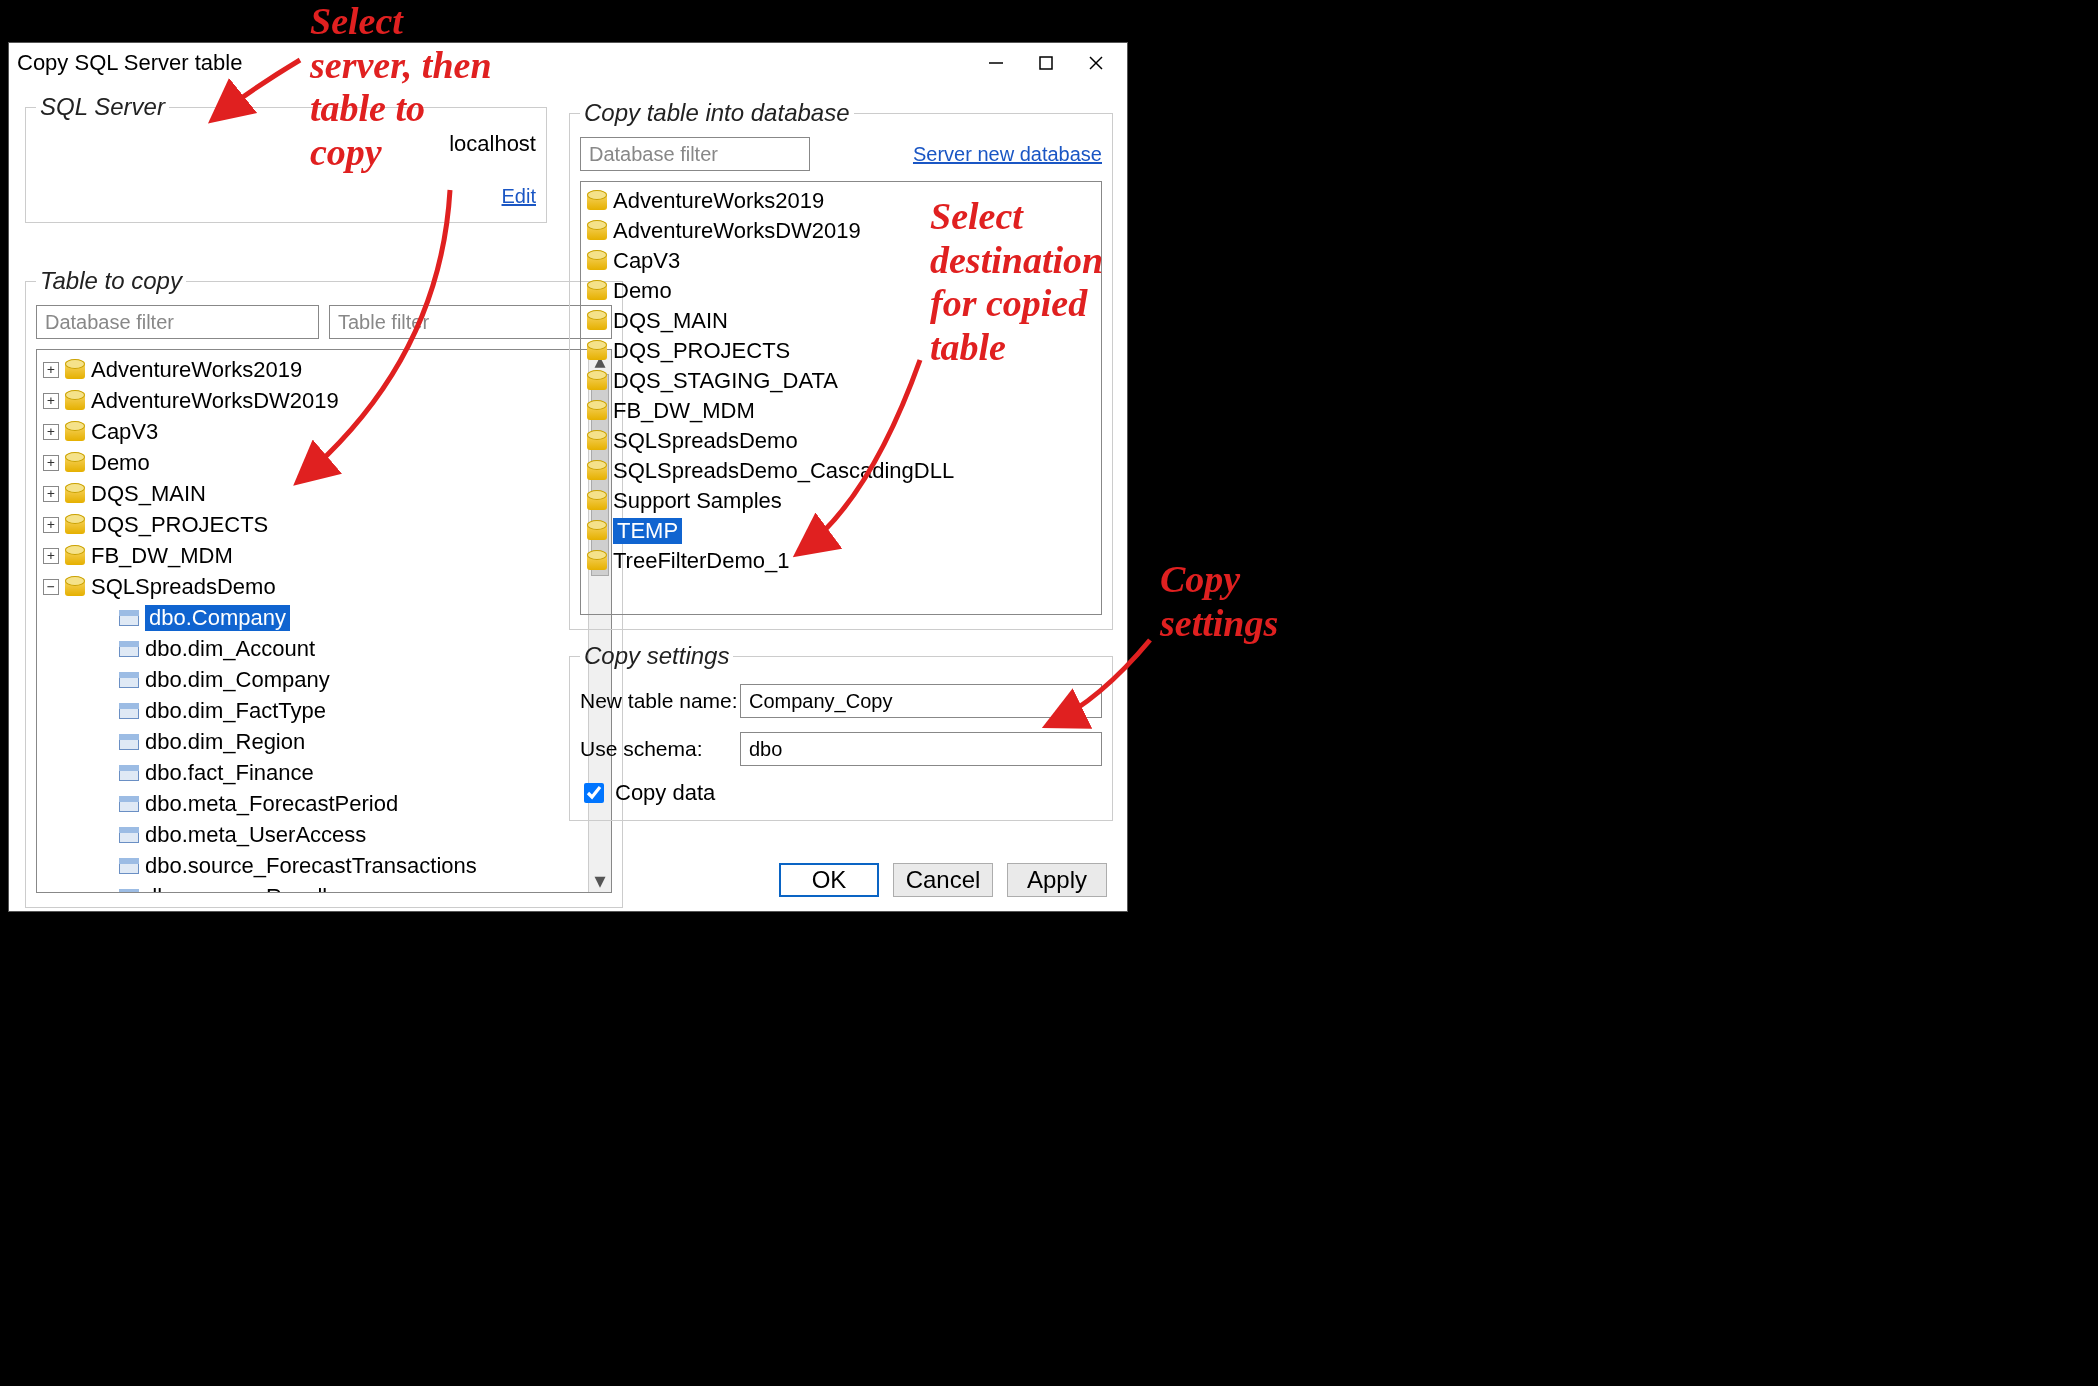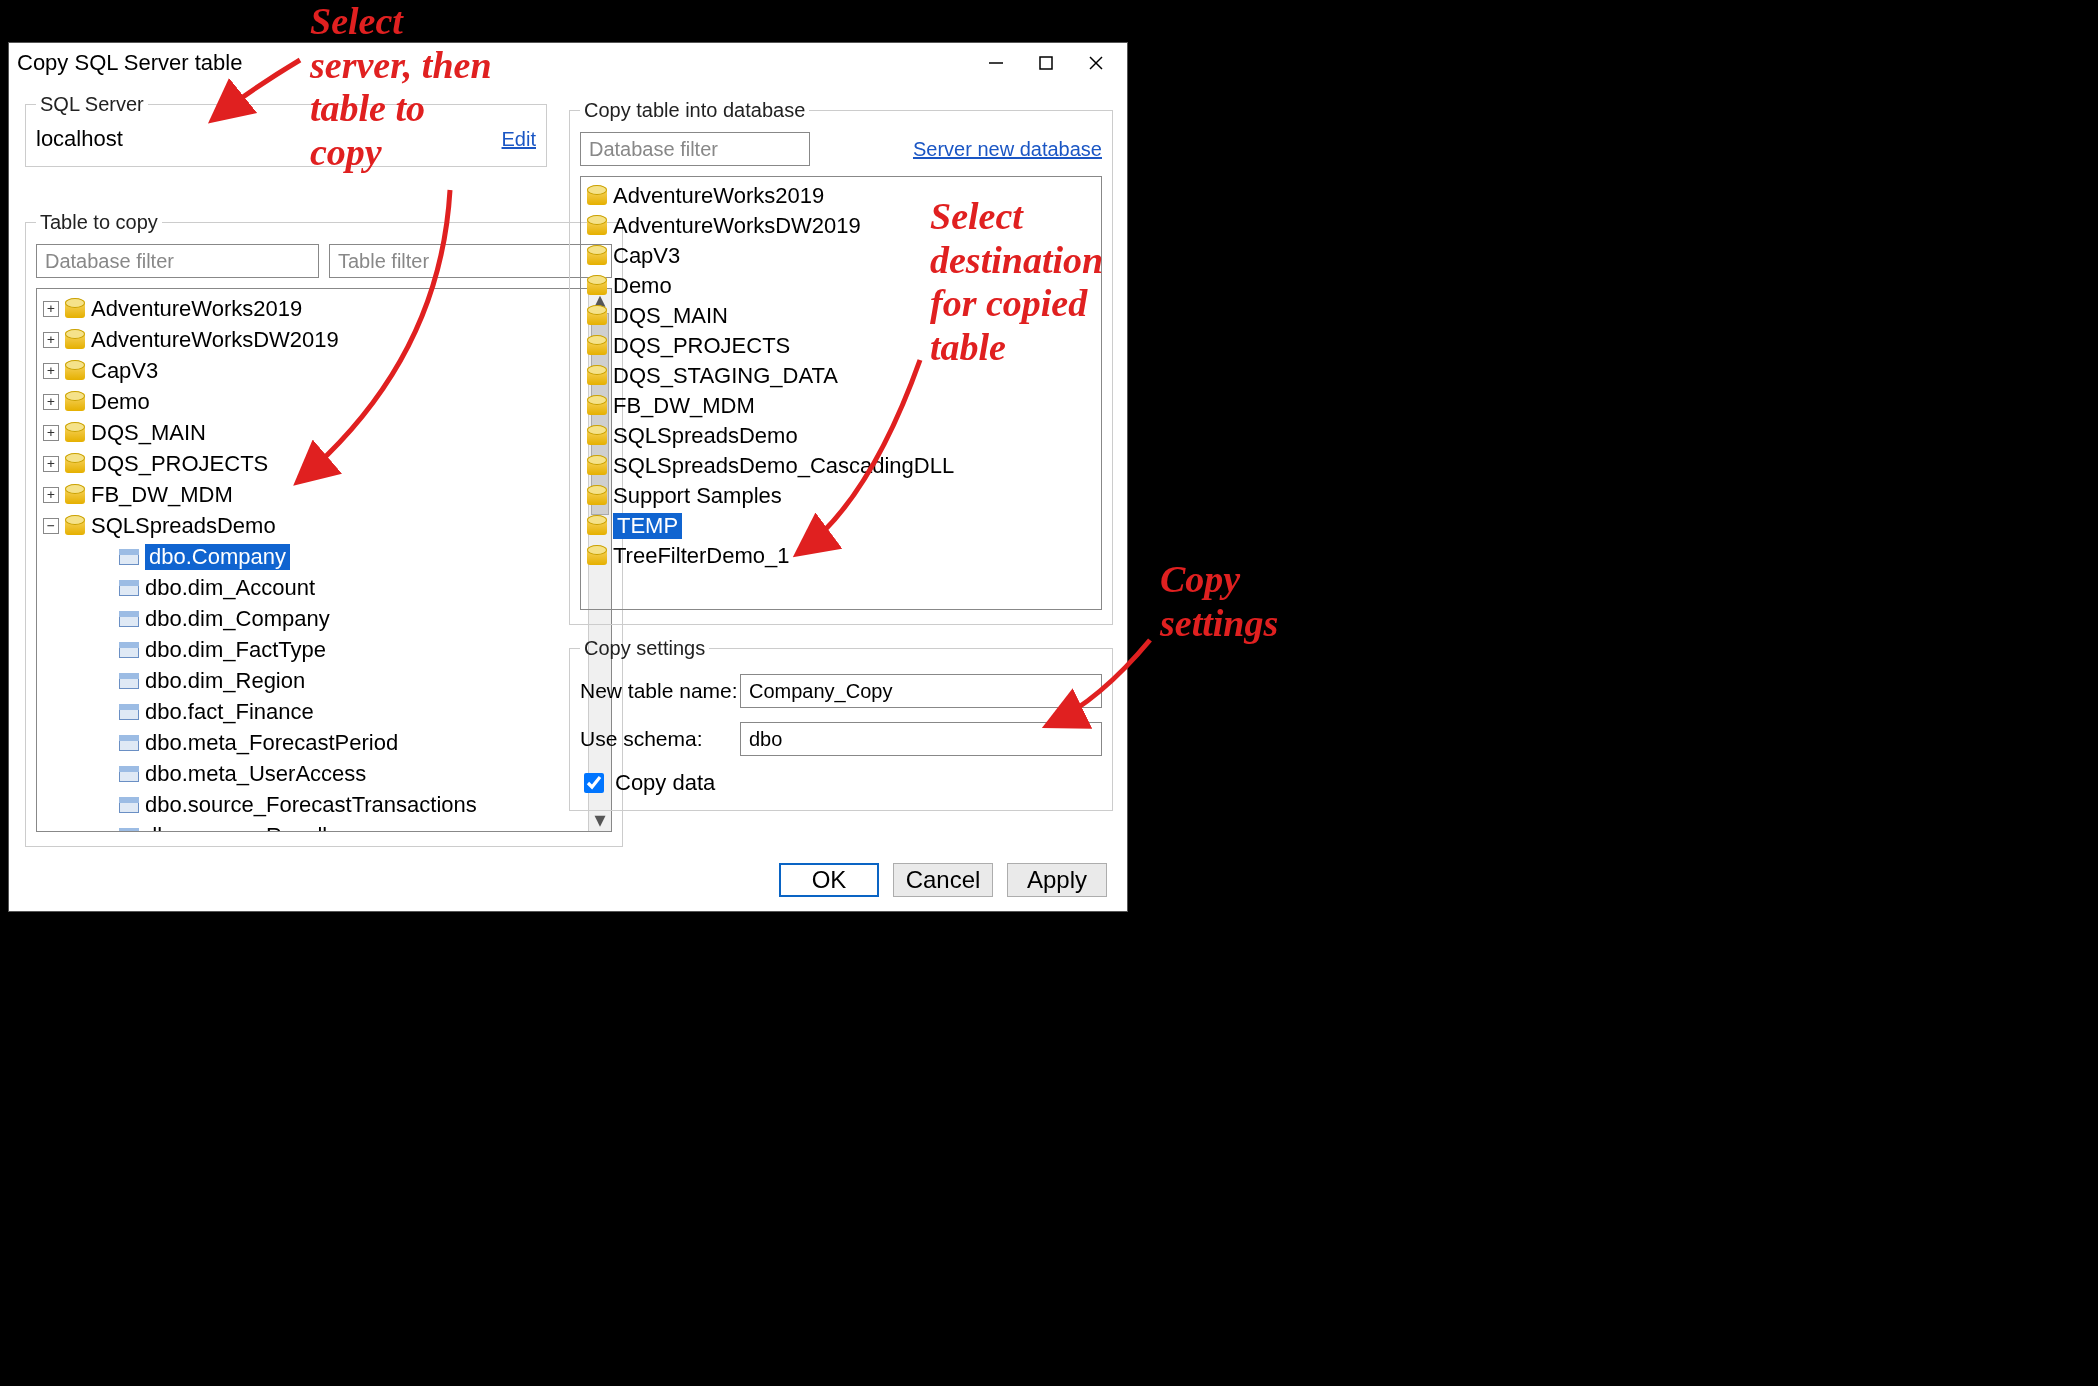--- a/index.html
+++ b/index.html
@@ -53,28 +53,30 @@
     top: 56px;
     width: 544px;
   }
 
   fieldset {
     border: 1px solid #ccc;
     margin: 0 0 12px 0;
     padding: 10px 10px 14px 10px;
   }
   legend {
-    font-size: 20px;
+    font-size: 24px;
     color: #222;
     padding: 0 4px;
+    font-style: italic;
   }
   .server-row {
     display:flex;
-    align-items:center;
+    align-items:flex-end;
     gap:28px;
+    flex-direction:column;
   }
   .server-value {
     flex:1;
     font-size:22px;
   }
   a.link {
     color: #1a56c4;
     text-decoration: underline;
     font-size:20px;
     cursor:pointer;

